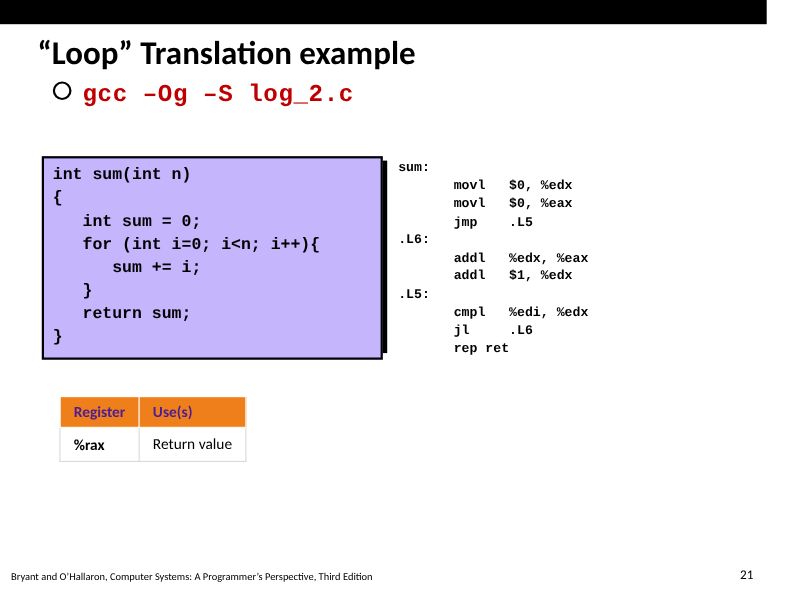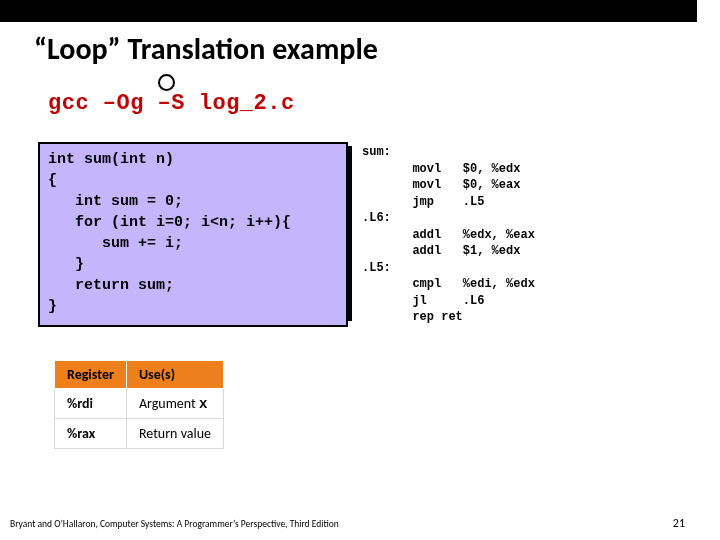--- a/index.html
+++ b/index.html
@@ -31,23 +31,21 @@
     left: 34px;
     font-size: 30px;
     font-weight: 700;
     color: #000;
   }
   .bullet-row {
     position: absolute;
     top: 74px;
     left: 48px;
     display: flex;
-    align-items: center;
     font-size: 22px;
-    flex-direction: column;
   }
   .bullet-icon {
     width: 13px; height: 13px;
     border: 2px solid #000;
     border-radius: 50%;
     margin-right: 10px;
     flex-shrink: 0;
   }
   .cmd {
     font-family: "Courier New", monospace;
@@ -70,21 +68,21 @@
 
   .reg-table {
     position: absolute;
     top: 360px;
     left: 54px;
     border-collapse: collapse;
     font-size: 14px;
   }
   .reg-table th {
     background: #ef7f1a;
-    color: #000000;
+    color: #4c1d95;
     font-weight: 700;
     text-align: left;
     padding: 5px 12px;
     border: 1.5px solid #fff;
   }
   .reg-table td {
     background: #fff;
     border: 1.5px solid #d9d9d9;
     padding: 6px 12px;
   }
@@ -167,26 +165,20 @@
        jl     .L6
        rep ret</div>
 
   <table class="reg-table">
     <tbody>
         <tr>
       <th>Register</th>
       <th>Use(s)</th>
     </tr>
     <tr>
-      <td class="mono">%rdi</td>
-      <td>
-        <span>Argument </span><span class="mono">x</span>
-      </td>
-    </tr>
-    <tr>
       <td class="mono">%rax</td>
       <td>
         <span>Return value</span><span class="mono"></span>
       </td>
     </tr>
   </tbody>
     </table>
 
   <div class="footer">Bryant and O’Hallaron, Computer Systems: A Programmer’s Perspective, Third Edition</div>
   <div class="pagenum">21</div>

